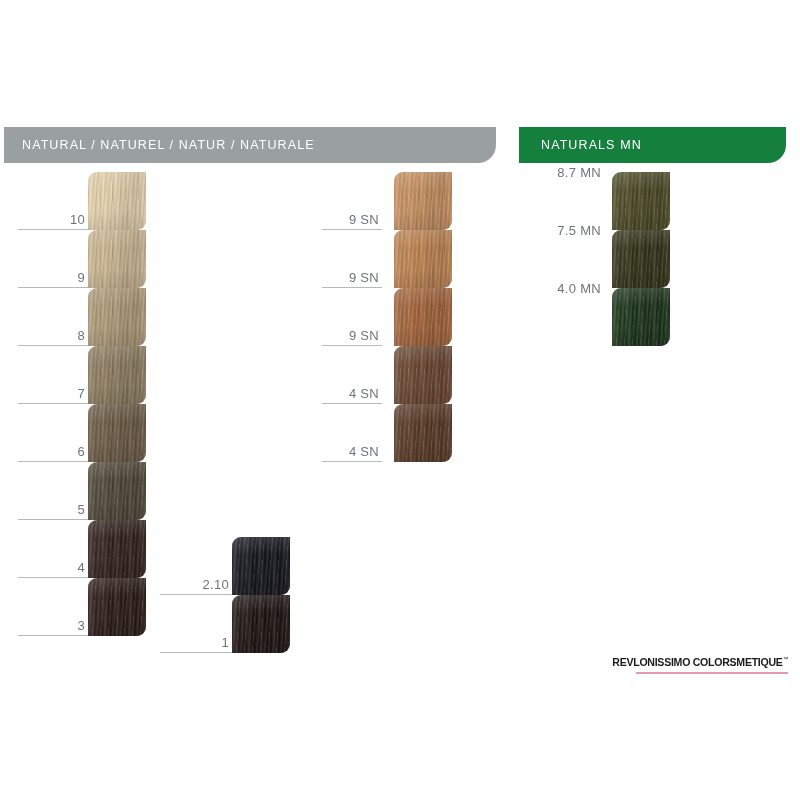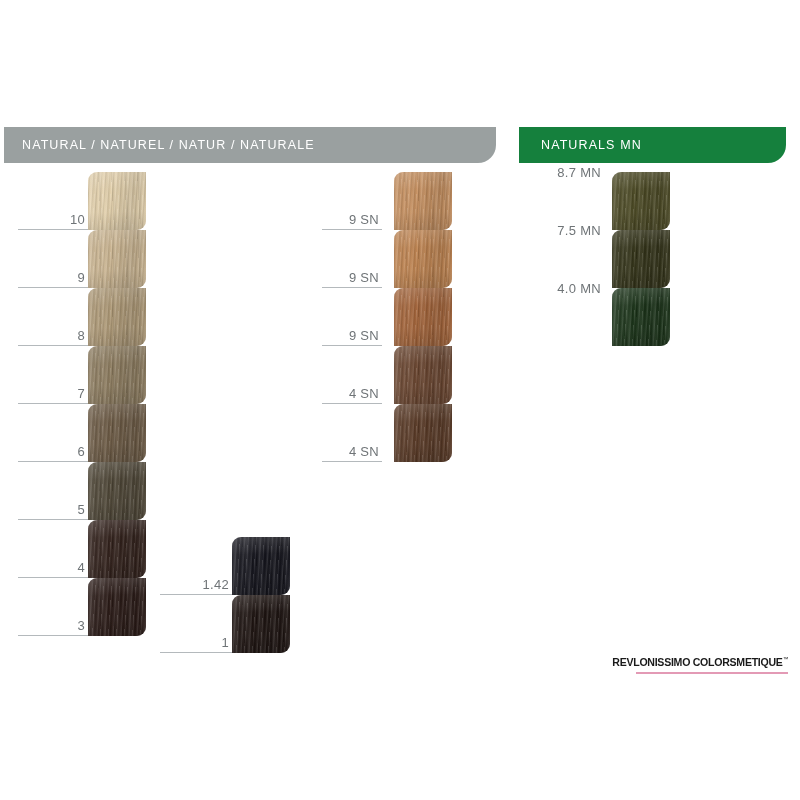--- a/index.html
+++ b/index.html
@@ -275,21 +275,21 @@
         <div class="swatch" style="background: rgb(42, 26, 22);">
           <div class="fiber"></div>
           <div class="sheen"></div>
         </div>
       </div>
     </div>
 
   <div class="column" id="col-natural-dark">
       <div class="swatch-row">
         <div class="label-wrap">
-          <div class="label-text">1.42</div>
+          <div class="label-text">2.10</div>
           <div class="label-rule"></div>
         </div>
         <div class="swatch" style="background: rgb(20, 20, 28);">
           <div class="fiber"></div>
           <div class="sheen"></div>
         </div>
       </div>
       <div class="swatch-row">
         <div class="label-wrap">
           <div class="label-text">1</div>

